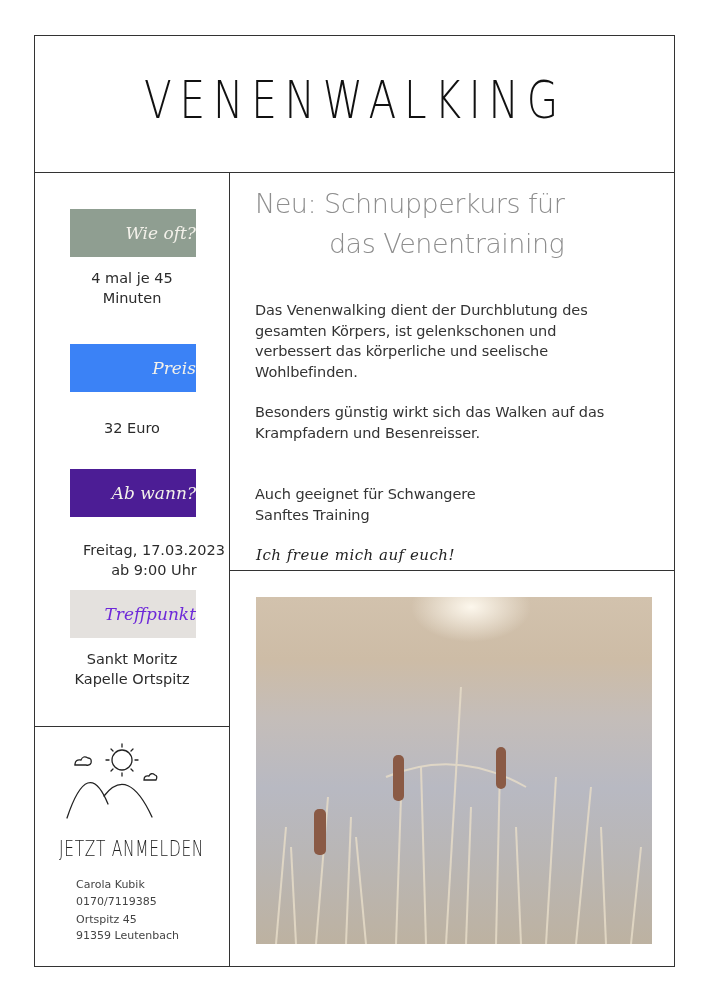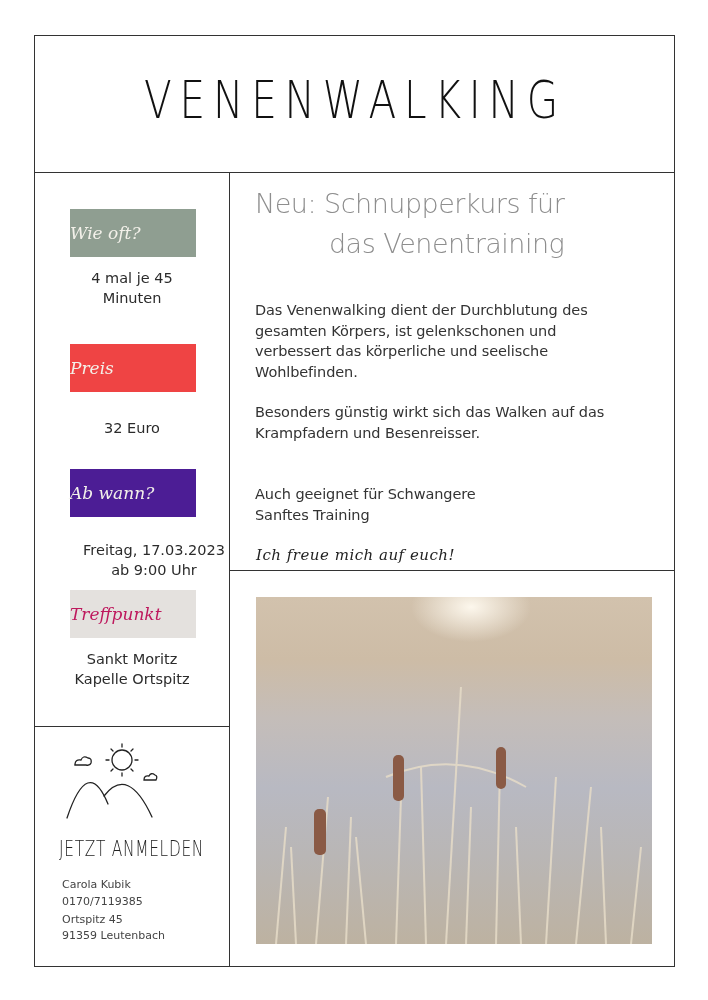--- a/index.html
+++ b/index.html
@@ -1,68 +1,68 @@
 <!DOCTYPE html>
 <html><head>
 <meta charset="utf-8">
 <style>
   html, body { margin:0; padding:0; background:#ffffff; }
   body { width:708px; height:1000px; position:relative; overflow:hidden; font-family:"DejaVu Sans", sans-serif; color:#333; }
   .frame { position:absolute; left:34px; top:35px; width:641px; height:932px; border:1px solid #333; box-sizing:border-box; }
   .hline { position:absolute; height:1px; background:#333; }
   .vline { position:absolute; width:1px; background:#333; }
   .title { position:absolute; left:35px; top:70px; width:640px; text-align:center; font-family:"DejaVu Sans", sans-serif; font-weight:300; font-size:52px; letter-spacing:10px; color:#111; transform:scaleX(0.78); transform-origin:center; }
-  .label-box { position:absolute; left:70px; width:126px; height:48px; display:flex; align-items:center; justify-content:flex-start; font-family:"DejaVu Serif", serif; font-style:italic; font-size:17px; }
+  .label-box { position:absolute; left:70px; width:126px; height:48px; display:flex; align-items:center; justify-content:flex-end; font-family:"DejaVu Serif", serif; font-style:italic; font-size:17px; }
   .side-text { position:absolute; left:34px; width:196px; text-align:center; font-size:14.5px; line-height:20px; color:#2b2b2b; }
   .headline { position:absolute; left:255px; top:184px; font-size:27px; line-height:40px; font-weight:300; color:#8e8e8e; letter-spacing:-0.5px;text-align:right; }
   .para { position:absolute; left:255px; font-size:14.5px; line-height:20.5px; color:#333; letter-spacing:-0.1px; }
   .script { position:absolute; left:256px; top:546px; font-family:"DejaVu Serif", serif; font-style:italic; font-size:15px; color:#222; letter-spacing:0.5px; }
   .photo { position:absolute; left:256px; top:597px; width:396px; height:347px; overflow:hidden;
     background:
       radial-gradient(ellipse 60px 35px at 215px 10px, rgba(255,250,240,0.95), rgba(255,250,240,0) 100%),
       linear-gradient(180deg, #d2c2ad 0%, #cdbca6 18%, #c4bdb9 35%, #b8b9c2 55%, #b9b6b5 75%, #bdb2a1 100%);
   }
   .cta { position:absolute; left:59px; top:836px; font-size:22px; letter-spacing:1px; color:#222; font-weight:300; transform:scaleX(0.7); transform-origin:left; }
-  .contact { position:absolute; left:62px; font-size:11px; line-height:17px; color:#444; }
+  .contact { position:absolute; left:76px; font-size:11px; line-height:17px; color:#444; }
 </style>
 </head>
 <body>
 
 <div class="frame"></div>
 <div class="hline" style="left:34px;top:172px;width:641px;"></div>
 <div class="vline" style="left:229px;top:172px;height:795px;"></div>
 <div class="hline" style="left:34px;top:726px;width:196px;"></div>
 <div class="hline" style="left:229px;top:570px;width:446px;"></div>
 
 <div class="title">VENENWALKING</div>
 
 <div class="label-box" style="top:209px;background:#8f9e91;color:#f3f1ea;">
   <span>Wie oft?</span>
 </div>
 <div class="side-text" style="top:268px;">
   <div>4 mal je 45</div>
   <div>Minuten</div>
 </div>
 
-<div class="label-box" style="top:344px;background:#ef4444;color:#f3f1ea;">
+<div class="label-box" style="top:344px;background:#3b82f6;color:#f3f1ea;">
   <span>Preis</span>
 </div>
 <div class="side-text" style="top:418px;">
   <div>32 Euro</div>
 </div>
 
 <div class="label-box" style="top:461px;background:#4c1d95;color:#f3f1ea;margin-top:8px;">
   <span>Ab wann?</span>
 </div>
 <div class="side-text" style="top:540px;padding-left:22px;">
   <div>Freitag, 17.03.2023</div>
   <div>ab 9:00 Uhr</div>
 </div>
 
-<div class="label-box" style="top:590px;background:#e4e1de;color:#be185d;">
+<div class="label-box" style="top:590px;background:#e4e1de;color:#6d28d9;">
   <span>Treffpunkt</span>
 </div>
 <div class="side-text" style="top:649px;">
   <div>Sankt Moritz</div>
   <div>Kapelle Ortspitz</div>
 </div>
 
 <svg style="position:absolute;left:60px;top:740px;" width="110" height="85" viewBox="0 0 110 85">
   <g fill="none" stroke="#222" stroke-width="1.3" stroke-linecap="round">
     <circle cx="62" cy="20" r="10"></circle>

